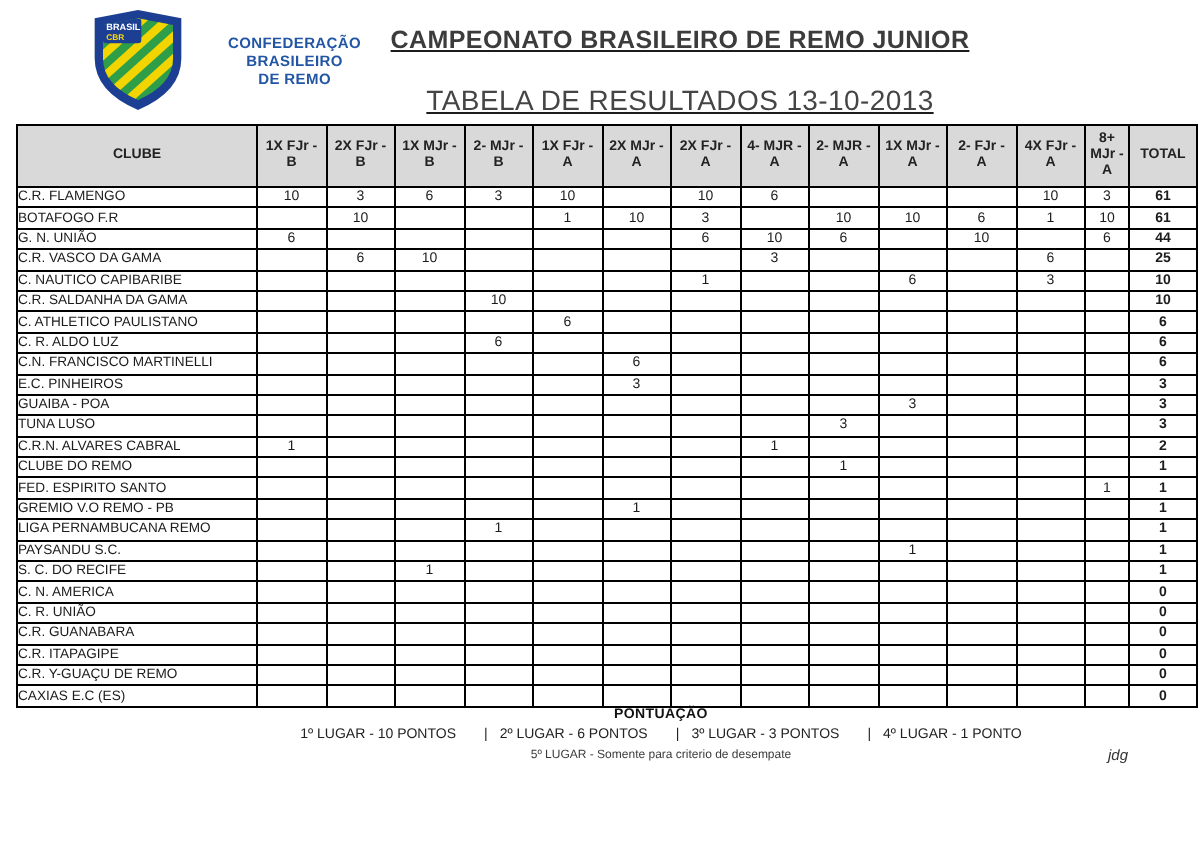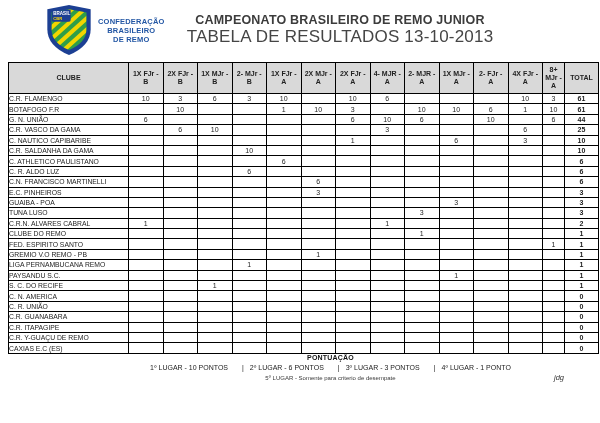--- a/index.html
+++ b/index.html
@@ -1,24 +1,24 @@
 <!DOCTYPE html>
 <html><head>
 <meta charset="utf-8">
 <style>
   html,body{margin:0;padding:0;}
   body{
     width:600px;height:423px;position:relative;background:#ffffff;
     font-family:"Liberation Sans",sans-serif;overflow:hidden;color:#1c1c1c;
   }
-  .logo{position:absolute;left:44px;top:4px;display:flex;align-items:center;gap:4px;}
+  .logo{position:absolute;left:44px;top:4px;display:flex;align-items:center;gap:20px;}
   .org{color:#2256a4;font-weight:bold;font-size:7.5px;line-height:9px;text-align:center;letter-spacing:.2px;}
-  .titles{position:absolute;left:80px;right:0;top:13px;text-align:center;}
+  .titles{position:absolute;left:80px;right:0;top:13px;text-align:center;text-decoration:underline;}
   .title{font-size:12.5px;font-weight:bold;color:#3c3c3c;letter-spacing:.2px;}
-  .subtitle{font-size:17px;color:#454545;letter-spacing:.2px;}
+  .subtitle{margin-top:15px;font-size:14px;color:#454545;letter-spacing:.2px;}
   table#results-table{
     position:absolute;left:8px;top:62px;width:585px;
     border-collapse:collapse;table-layout:fixed;font-size:7px;
   }
   #results-table th,#results-table td{border:1px solid #000;padding:0;}
   #results-table thead th{
     background:#d9d9d9;font-size:7px;font-weight:bold;line-height:8px;
     height:30px;text-align:center;color:#222;
   }
   #results-table td{height:9.4px;line-height:9px;background:#fff;}

